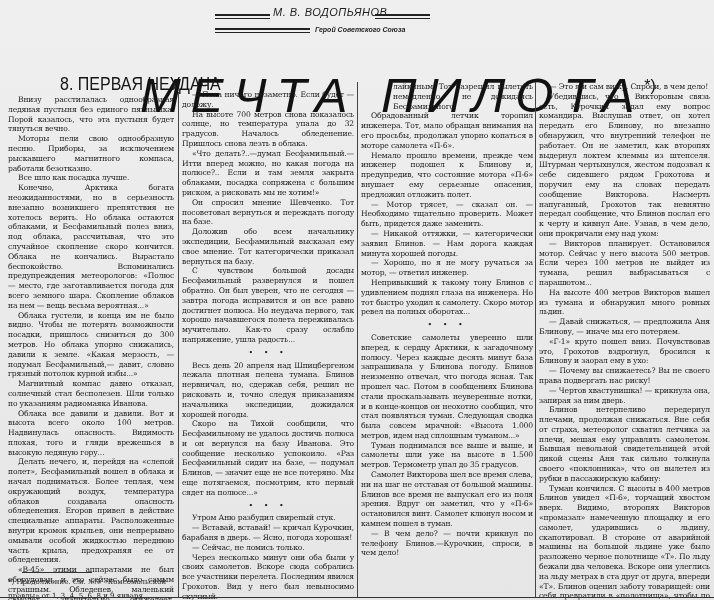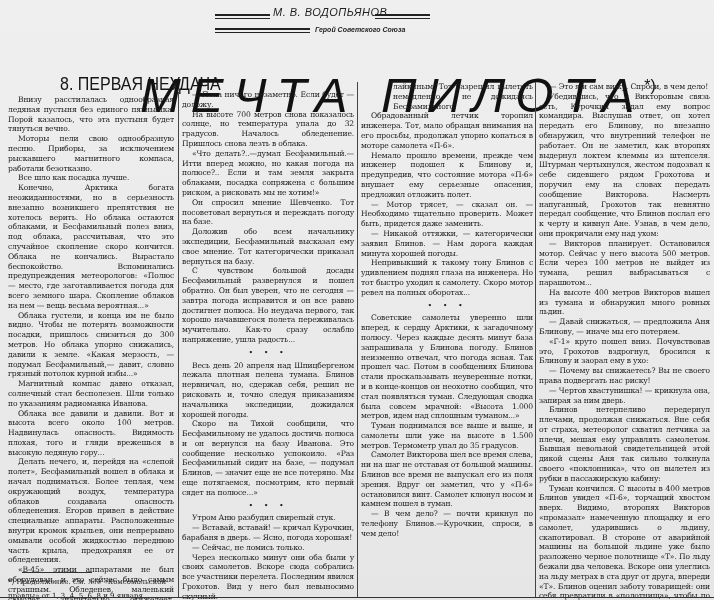--- a/index.html
+++ b/index.html
@@ -89,20 +89,21 @@
   </div>
 
   <div class="rule-v" style="left:357px;top:82px;height:515px;"></div>
 
   <div class="col col3">
     <p class="cont">лайкиным. Тот разрешил вылететь немедленно, не дожидаясь Бесфамильного.</p>
     <p>Обрадованный летчик торопил инженера. Тот, мало обращая внимания на его просьбы, продолжал упорно копаться в моторе самолета «П-6».</p>
     <p>Немало прошло времени, прежде чем инженер подошел к Блинову и, предупредив, что состояние мотора «П-6» внушает ему серьезные опасения, предложил отложить полет.</p>
     <p>— Мотор трясет, — сказал он. — Необходимо тщательно проверить. Может быть, придется даже заменить.</p>
     <p>— Никакой оттяжки, — категорически заявил Блинов. — Нам дорога каждая минута хорошей погоды.</p>
+    <p>— Хорошо, но я не могу ручаться за мотор, — ответил инженер.</p>
     <p>Непривыкший к такому тону Блинов с удивлением поднял глаза на инженера. Но тот быстро уходил к самолету. Скоро мотор ревел на полных оборотах...</p>
     <div class="stars">• • •</div>
     <p>Советские самолеты уверенно шли вперед, к сердцу Арктики, к загадочному полюсу. Через каждые десять минут база запрашивала у Блинова погоду. Блинов неизменно отвечал, что погода ясная. Так прошел час. Потом в сообщениях Блинова стали проскальзывать неуверенные нотки, и в конце-концов он неохотно сообщил, что стал появляться туман. Следующая сводка была совсем мрачной: «Высота 1.000 метров, идем над сплошным туманом...»</p>
     <p>Туман поднимался все выше и выше, и самолеты шли уже на высоте в 1.500 метров. Термометр упал до 35 градусов.</p>
     <p>Самолет Викторова шел все время слева, ни на шаг не отставая от большой машины. Блинов все время не выпускал его из поля зрения. Вдруг он заметил, что у «П-6» остановился винт. Самолет клюнул носом и камнем пошел в туман.</p>
     <p>— В чем дело? — почти крикнул по телефону Блинов.—Курочкин, спроси, в чем дело!</p>
 
   </div>
 
   <div class="rule-v" style="left:535px;top:82px;height:515px;"></div>

